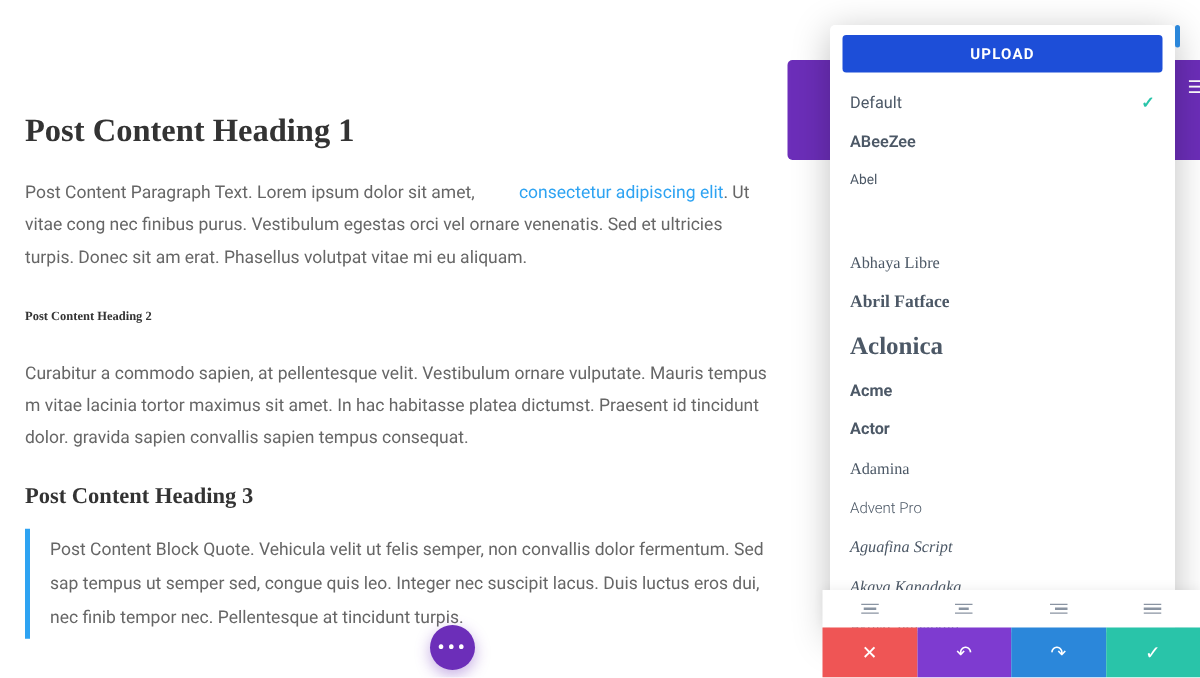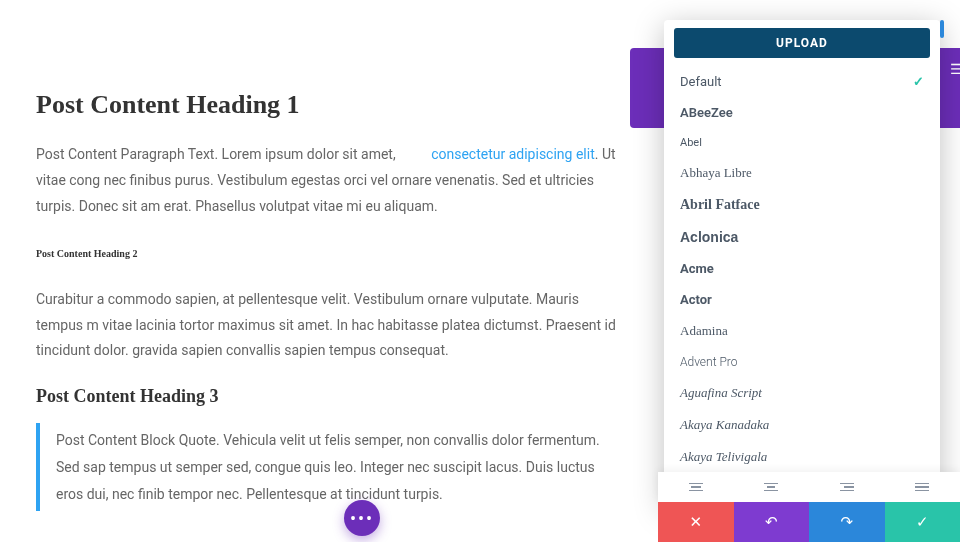--- a/index.html
+++ b/index.html
@@ -1,41 +1,41 @@
 <!DOCTYPE html>
 <html><head>
 <meta charset="utf-8">
 <style>
 * { margin: 0; padding: 0; box-sizing: border-box; }
 body { font-family: -apple-system, BlinkMacSystemFont, "Segoe UI", Roboto, sans-serif; width: 960px; height: 542px; overflow: hidden; background: #fff; position: relative; }
-.content { padding: 90px 20px 20px 36px; max-width: 640px; color: #666; }
+.content { padding: 90px 20px 20px 20px; max-width: 640px; color: #666; }
 h1.h1 { font-family: Georgia, serif; font-size: 26px; font-weight: 700; color: #333; margin-bottom: 22px; }
 h3.h3 { font-family: Georgia, serif; font-size: 18px; font-weight: 700; color: #333; margin: 22px 0 16px 0; }
 .small-h { font-family: Georgia, serif; font-size: 10px; font-weight: 700; color: #333; margin: 28px 0; }
 p.para { font-size: 14px; line-height: 1.85; color: #666; margin-bottom: 14px; }
 a.link { color: #2ea3f2; text-decoration: none; margin-left: 32px; }
 .bq { border-left: 4px solid #2ea3f2; padding: 4px 0 4px 16px; margin-top: 8px; }
 .bq p { font-size: 14px; line-height: 1.9; color: #666; }
 
 .panel-back { position: absolute; right: 0; top: 48px; width: 330px; height: 80px; background: #6c2eb9; border-radius: 4px 0 0 4px; }
 .hamburger { position: absolute; right: 0; top: 60px; width: 10px; height: 18px; color: #fff; font-size: 14px; display: flex; align-items: center; }
 
 .dropdown { position: absolute; top: 20px; right: 20px; width: 276px; background: #fff; border-radius: 4px; box-shadow: 0 6px 30px rgba(0,0,0,0.25); overflow: hidden; }
-.upload-btn { margin: 8px 10px; background: #0c4a6e; color: #fff; text-align: center; padding: 8px 0; font-size: 12px; font-weight: 700; letter-spacing: 1px; border-radius: 3px; cursor: pointer; }
+.upload-btn { margin: 8px 10px; background: #1d4ed8; color: #fff; text-align: center; padding: 8px 0; font-size: 12px; font-weight: 700; letter-spacing: 1px; border-radius: 3px; cursor: pointer; }
 .font-list { max-height: 440px; overflow-y: auto; }
 .font-item { padding: 8px 16px; font-size: 13px; color: #4c5866; cursor: pointer; display: flex; justify-content: space-between; align-items: center; gap: 30px; }
 .check { color: #29c4a9; font-weight: 700; }
 .scrollbar { position: absolute; top: 20px; right: 16px; width: 4px; height: 18px; background: #2b87da; border-radius: 2px; }
 
 .f-default { font-weight: 400; }
 .f-abeezee { font-weight: 600; }
 .f-abel { font-size: 11px; }
-.f-abhaya { font-family: Georgia, serif; }
+.f-abhaya { font-family: Georgia, serif; margin-top: 36px; }
 .f-abril { font-family: Georgia, serif; font-weight: 900; font-size: 14px; }
-.f-aclonica { font-family: Liberation Sans, sans-serif; font-weight: 700; font-size: 14px; }
+.f-aclonica { font-family: Liberation Serif, serif; font-weight: 700; font-size: 20px; }
 .f-acme { font-weight: 700; }
 .f-actor { font-weight: 700; align-items: center; }
 .f-adamina { font-family: Georgia, serif; }
 .f-advent { font-size: 12px; font-weight: 300; }
 .f-aguafina { font-family: cursive; font-style: italic; }
 .f-kanadaka { font-family: Georgia, serif; font-style: italic; }
 .f-telivigala { font-family: Georgia, serif; font-style: italic; }
 .f-akronim { font-weight: 700; letter-spacing: -0.5px; }
 .f-aladin { font-family: cursive; }
 

